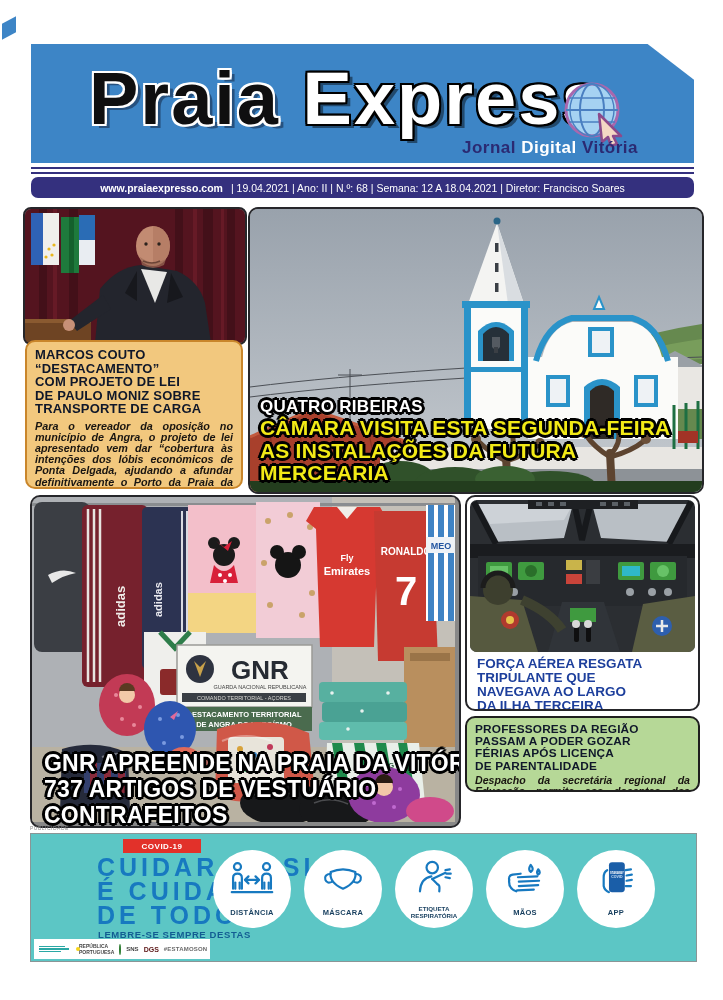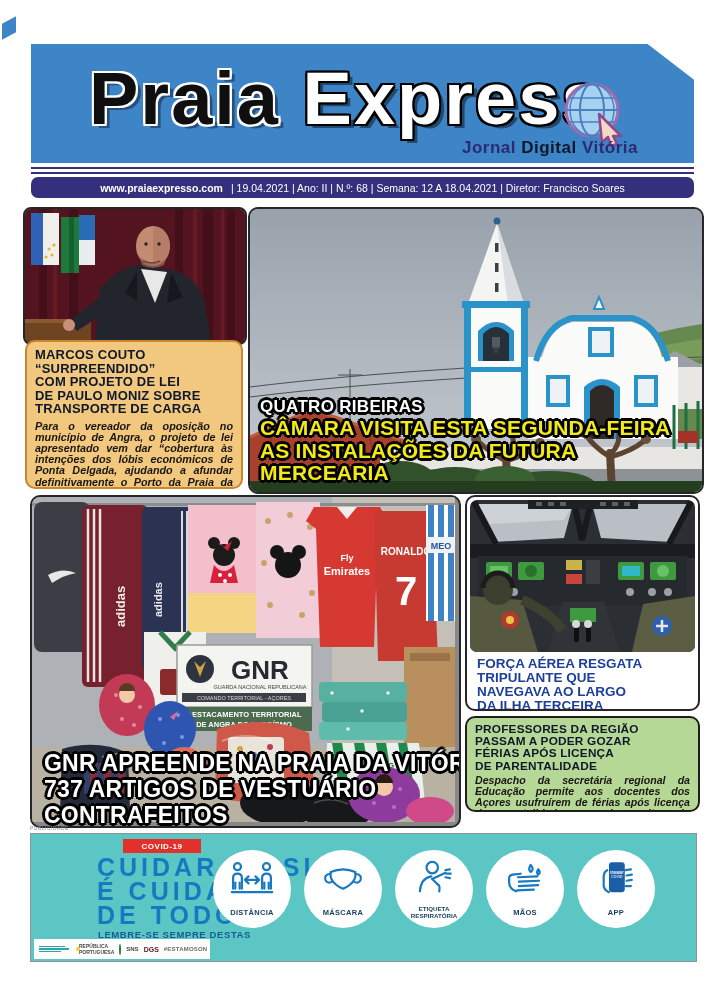--- a/index.html
+++ b/index.html
@@ -13,21 +13,21 @@
           clip-path:polygon(0 0,93% 0,100% 30%,100% 100%,0 100%);}
   #logo{left:58px;top:18px;font-size:74px;font-weight:900;letter-spacing:2px;line-height:1;white-space:nowrap;}
   .logo-praia{color:#0f0f10;
     text-shadow:-2px -2px 0 #fff,0 -2px 0 #fff,2px -2px 0 #fff,-2px 0 0 #fff,2px 0 0 #fff,
                 -2px 2px 0 #fff,0 2px 0 #fff,2px 2px 0 #fff,5px 4px 0 rgba(15,30,55,.5);}
   .logo-express{color:#fff;
     text-shadow:-2px -2px 0 #000,0 -2px 0 #000,2px -2px 0 #000,-2px 0 0 #000,2px 0 0 #000,
                 -2px 2px 0 #000,0 2px 0 #000,2px 2px 0 #000,5px 4px 0 rgba(0,0,0,.45);}
   #globe{left:528px;top:34px;width:72px;height:72px;}
   #tagline{right:56px;top:94px;font-size:17px;font-weight:800;letter-spacing:.5px;}
-  .tag-navy{color:#2b2a72;} .tag-white{color:#0f172a;}
+  .tag-navy{color:#2b2a72;} .tag-white{color:#ffffff;}
   .hrule{left:31px;width:663px;background:#34307e;}
   #rule1{top:167px;height:2px;} #rule2{top:171.5px;height:2.5px;}
   #info-bar{left:31px;top:177px;width:663px;height:21px;background:#34307e;border-radius:7px;
             color:#fff;font-size:10.5px;display:flex;align-items:center;justify-content:center;white-space:nowrap;}
   #info-bar .site{font-weight:800;} #info-bar .rest{margin-left:8px;font-weight:500;}
 
   
   .photo-card{border:2px solid #26262a;overflow:hidden;background:#888;}
   #marcos-photo{left:23px;top:207px;width:220px;height:134px;border-radius:8px;}
   #marcos-box{left:25px;top:340px;width:218px;height:149px;background:#f2c87e;border:2px solid #c9862b;
@@ -40,21 +40,21 @@
   .outl-b{text-shadow:-2px -2px 0 #000,0 -2px 0 #000,2px -2px 0 #000,-2px 0 0 #000,2px 0 0 #000,
           -2px 2px 0 #000,0 2px 0 #000,2px 2px 0 #000,-3px 0 0 #000,3px 0 0 #000,0 3px 0 #000,0 -3px 0 #000;}
   #church-kicker{top:188px;font-size:17px;font-weight:900;color:#fff;letter-spacing:.3px;}
   #church-head{top:208px;font-size:21px;line-height:22.5px;font-weight:900;color:#f2ea16;letter-spacing:.2px;}
   #gnr-card{left:30px;top:495px;width:427px;height:329px;border-radius:10px;}
   #gnr-head{top:253px;left:12px;font-size:23px;line-height:26px;font-weight:900;color:#fff;letter-spacing:.2px;}
   #air-card{left:465px;top:495px;width:235px;height:216px;background:#fff;border:2px solid #26262a;
             border-radius:10px;box-sizing:border-box;overflow:hidden;}
   #air-photo{position:absolute;left:3px;top:3px;width:225px;height:152px;border-radius:7px;overflow:hidden;}
   #air-head{position:absolute;left:10px;top:160px;font-size:13.5px;line-height:14px;font-weight:900;color:#1d3f9c;}
-  #prof-card{left:465px;top:716px;width:235px;height:96px;background:#b6d897;border:2px solid #1f1f1f;
+  #prof-card{left:465px;top:716px;width:235px;height:76px;background:#b6d897;border:2px solid #1f1f1f;
              border-radius:10px;padding:5px 8px;box-sizing:border-box;overflow:hidden;}
   #prof-card .dark-head{font-size:11.8px;line-height:12.2px;}
   #prof-card .italic-body{margin-top:3px;font-size:10.6px;line-height:11.2px;}
 
   #pub-label{left:30px;top:825px;font-size:5px;color:#8a8a8a;letter-spacing:.5px;}
 
   
   #covid{left:30px;top:833px;width:667px;height:129px;background:#5cc6c5;border:1px solid #8a9596;box-sizing:border-box;}
   #covid-badge{left:92px;top:5px;width:78px;height:14px;background:#e2312a;color:#fff;font-size:8px;font-weight:800;
                display:flex;align-items:center;justify-content:center;letter-spacing:.5px;}
@@ -147,21 +147,21 @@
       <path d="M128,17 a17,20 0 0 1 17,20 l-2,10 q-6,8 -15,8 Z" fill="#ad775f" opacity=".6"></path>
       <path d="M115,48 q13,10 26,2 l-2,6 q-11,6 -22,0 Z" fill="#9b6b55" opacity=".7"></path>
       <circle cx="121" cy="35" r="1.7" fill="#2b221d"></circle>
         <circle cx="134" cy="35" r="1.7" fill="#2b221d"></circle>
       <path d="M118,52 q9,4 17,0" stroke="#6b4436" stroke-width="1.5" fill="none"></path>
     </svg>
   </div>
   <div class="abs" id="marcos-box">
     <div class="dark-head">
       <div>MARCOS COUTO</div>
-      <div>“SURPREENDIDO”</div>
+      <div>“DESTACAMENTO”</div>
       <div>COM PROJETO DE LEI</div>
       <div>DE PAULO MONIZ SOBRE</div>
       <div>TRANSPORTE DE CARGA</div>
     </div>
     <div class="italic-body">Para o vereador da oposição no município de Angra, o projeto de lei apresentado vem dar “cobertura às intenções dos lóbis económicos de Ponta Delgada, ajudando a afundar definitivamente o Porto da Praia da Vitória”.</div>
   </div>
 
   <div class="abs photo-card" id="church-card">
     <svg viewBox="0 0 452 283" width="452" height="283">
       <defs>

